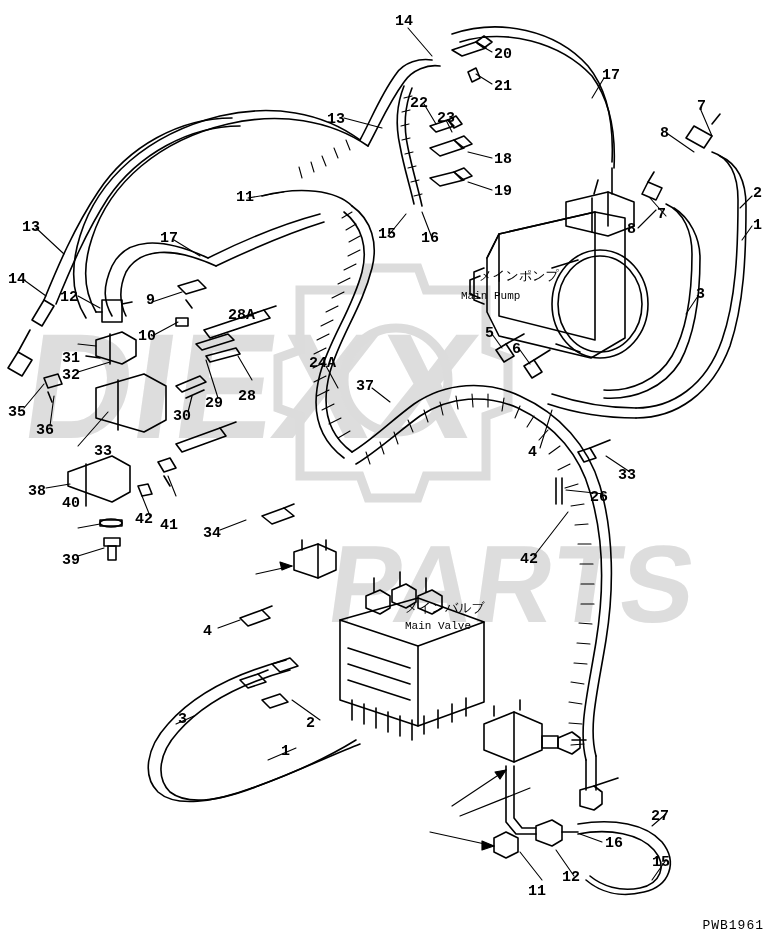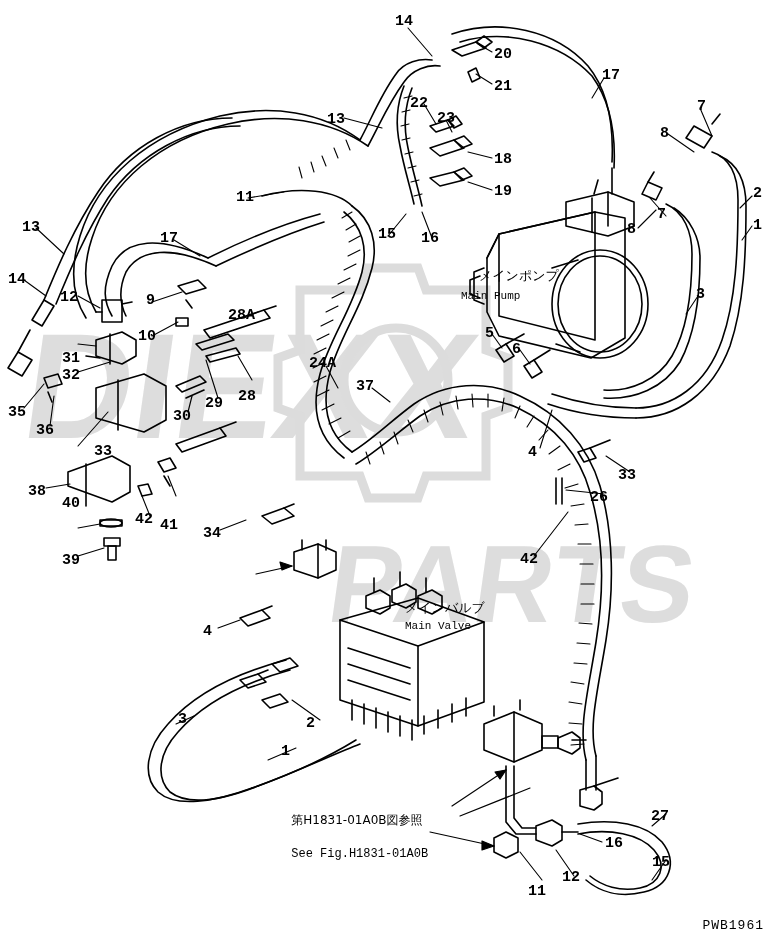--- a/index.html
+++ b/index.html
@@ -426,24 +426,20 @@
     </g>
   </svg>
 
   <div class="jp-label" style="left:479px; top:268px;">メインポンプ</div>
   <div class="en-label" style="left:461px; top:290px;">Main Pump</div>
 
   <div class="jp-label" style="left:405px; top:600px;">メインバルブ</div>
   <div class="en-label" style="left:405px; top:620px;">Main Valve</div>
 
 
-  <div class="ref-note" style="left:276px; top:796px;">
-    <span>第H1831-01A0B図参照</span><br>
-    <span class="mono">See Fig.H1831-01A0B</span>
-  </div>
 
   <div class="drawing-no">PWB1961</div>
 
   <div id="callouts">
       <div class="callout" style="left: 395px; top: 14px;">14</div>
       <div class="callout" style="left: 494px; top: 47px;">20</div>
       <div class="callout" style="left: 494px; top: 79px;">21</div>
       <div class="callout" style="left: 602px; top: 68px;">17</div>
       <div class="callout" style="left: 410px; top: 96px;">22</div>
       <div class="callout" style="left: 437px; top: 111px;">23</div>

